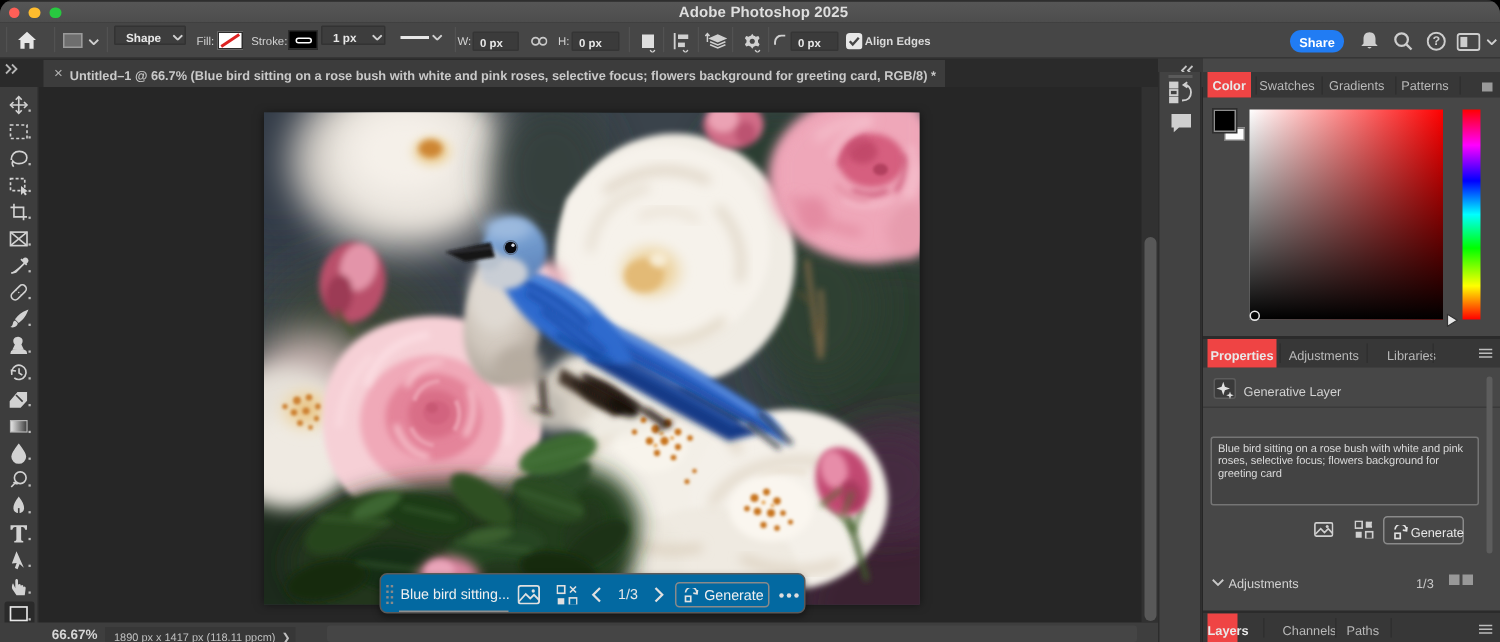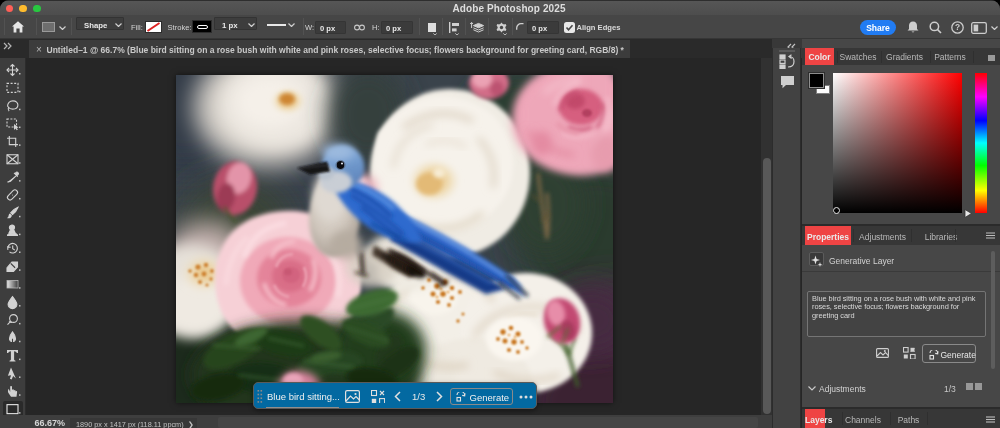--- a/index.html
+++ b/index.html
@@ -784,21 +784,21 @@
         <path d="M0.5 0.5 L4 4 L7.5 0.5" stroke="#c9c9c9" fill="none" stroke-width="1.2"></path>
       </svg>
     <div class="abs" style="left:17px; top:345px; font-size:8.5px; color:#d2d2d2;">Adjustments</div>
     <div class="abs" style="left:142px; top:345px; font-size:8.5px; color:#c9c9c9;">1/3</div>
     <div class="abs" style="left:164px; top:344px; width:6.5px; height:6.5px; background:#989898;"></div>
     <div class="abs" style="left:173px; top:344px; width:6.5px; height:6.5px; background:#989898;"></div>
 
     <div class="abs" style="left:0; top:368px; width:198px; height:2px; background:#2b2b2b;"></div>
     <div class="ptabs" style="top:370px; height:19px;">
       <div class="ptab sel" style="left:3px; width:20px; padding-top:6px; text-align:center;">Layers</div>
-      <div class="ptab" style="left:43px; width:46px; padding-top:6px; text-align:left;">Channels</div>
+      <div class="ptab" style="left:43px; width:46px; padding-top:6px; text-align:right;">Channels</div>
       <div class="ptab" style="left:89px; width:35px; padding-top:6px; text-align:center;">Paths</div>
       <div class="abs" style="left:40px; top:3px; width:1px; height:13px; background:#2f2f2f;"></div>
       <div class="abs" style="left:88px; top:3px; width:1px; height:13px; background:#2f2f2f;"></div>
       <div class="abs" style="left:125px; top:3px; width:1px; height:13px; background:#2f2f2f;"></div>
       <svg class="abs" style="left:184px; top:7px;" width="9" height="7" viewBox="0 0 9 7">
         <g stroke="#bdbdbd" stroke-width="1.1">
             <line x1="0" y1="1" x2="9" y2="1"></line>
             <line x1="0" y1="3.5" x2="9" y2="3.5"></line>
             <line x1="0" y1="6" x2="9" y2="6"></line>
           </g>

